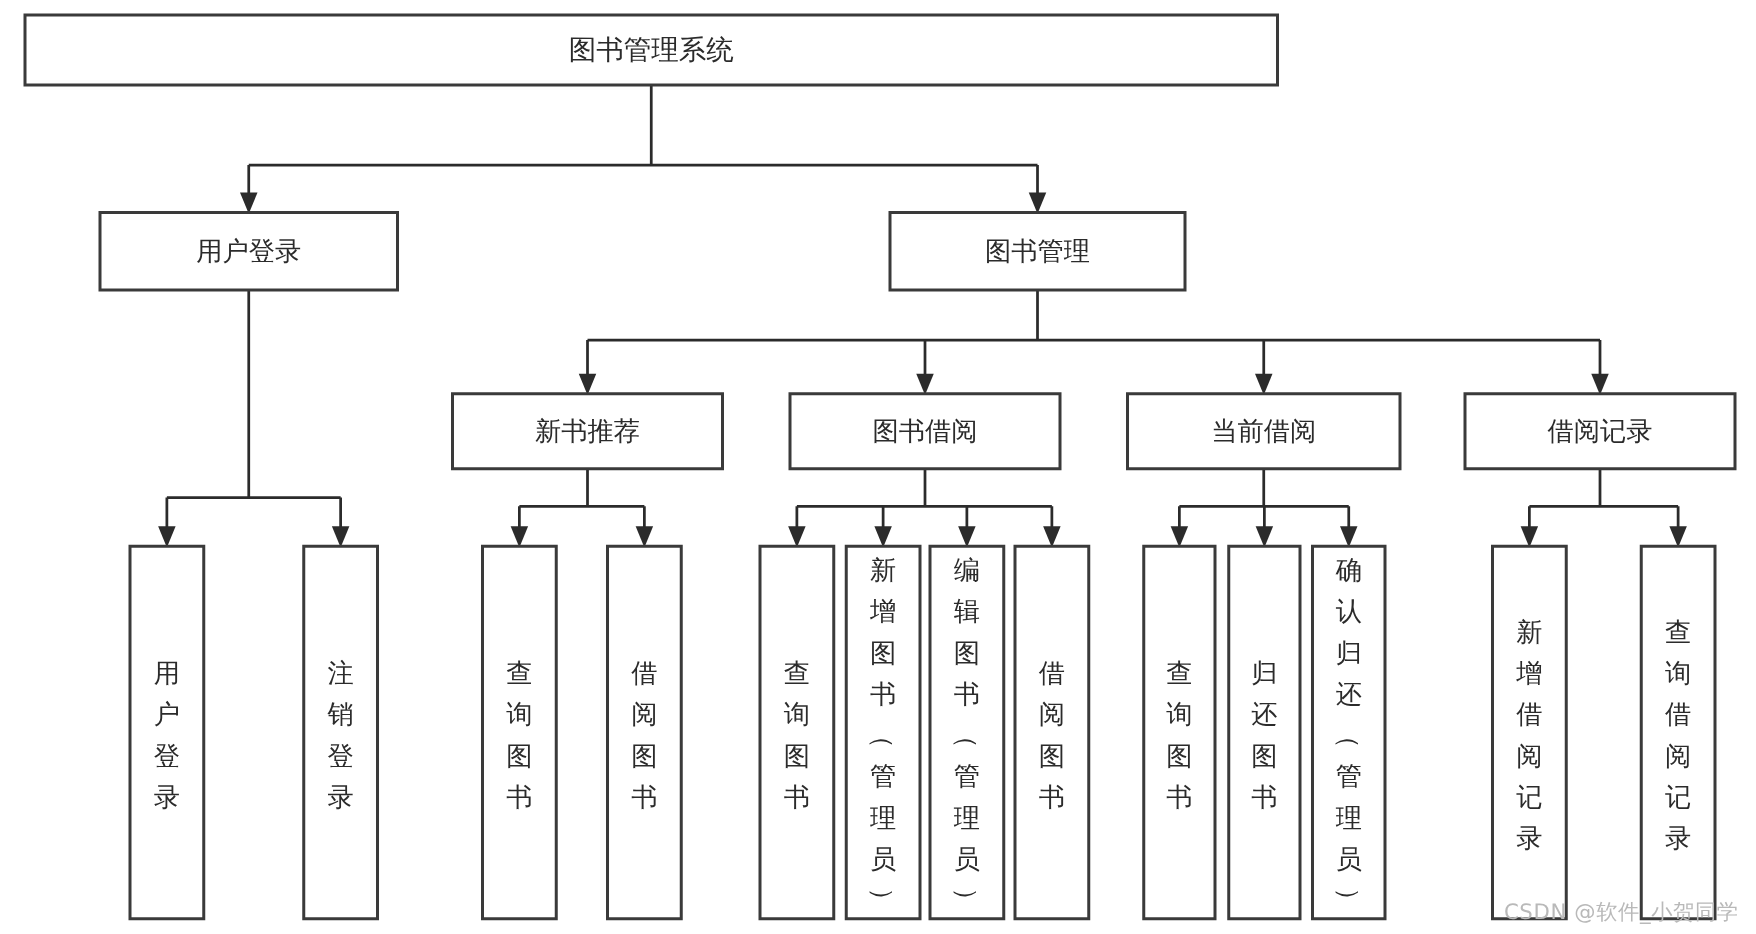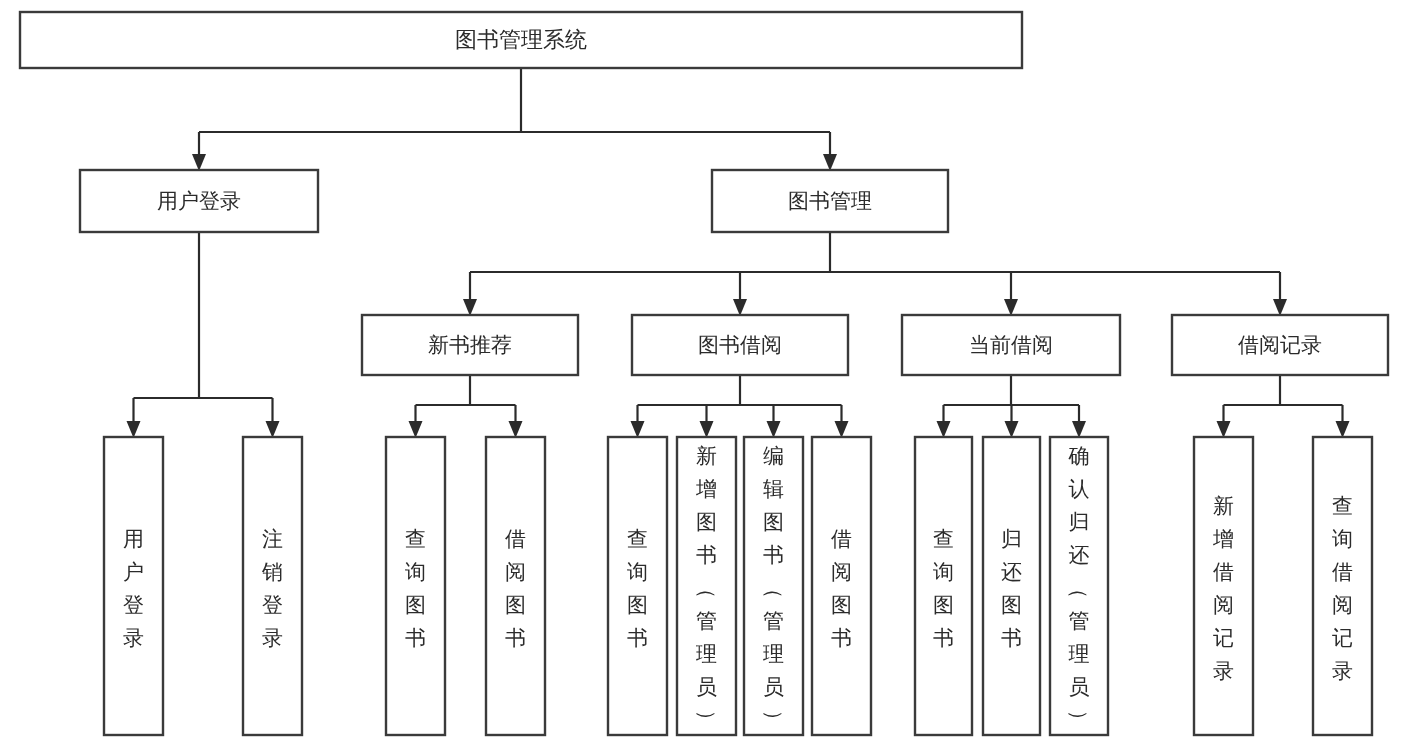--- a/index.html
+++ b/index.html
@@ -271,13 +271,14 @@
           <rect x="1313" y="437" width="59" height="298" class="node-box"></rect>
           <text x="1342.5" y="512.74" class="leaf-label">查</text>
           <text x="1342.5" y="545.74" class="leaf-label">询</text>
           <text x="1342.5" y="578.74" class="leaf-label">借</text>
           <text x="1342.5" y="611.74" class="leaf-label">阅</text>
           <text x="1342.5" y="644.74" class="leaf-label">记</text>
           <text x="1342.5" y="677.74" class="leaf-label">录</text>
         </g>
       </g>
   </svg>
+  <div class="watermark">CSDN @软件_小贺同学</div>
 </div>
 
 </body></html>

